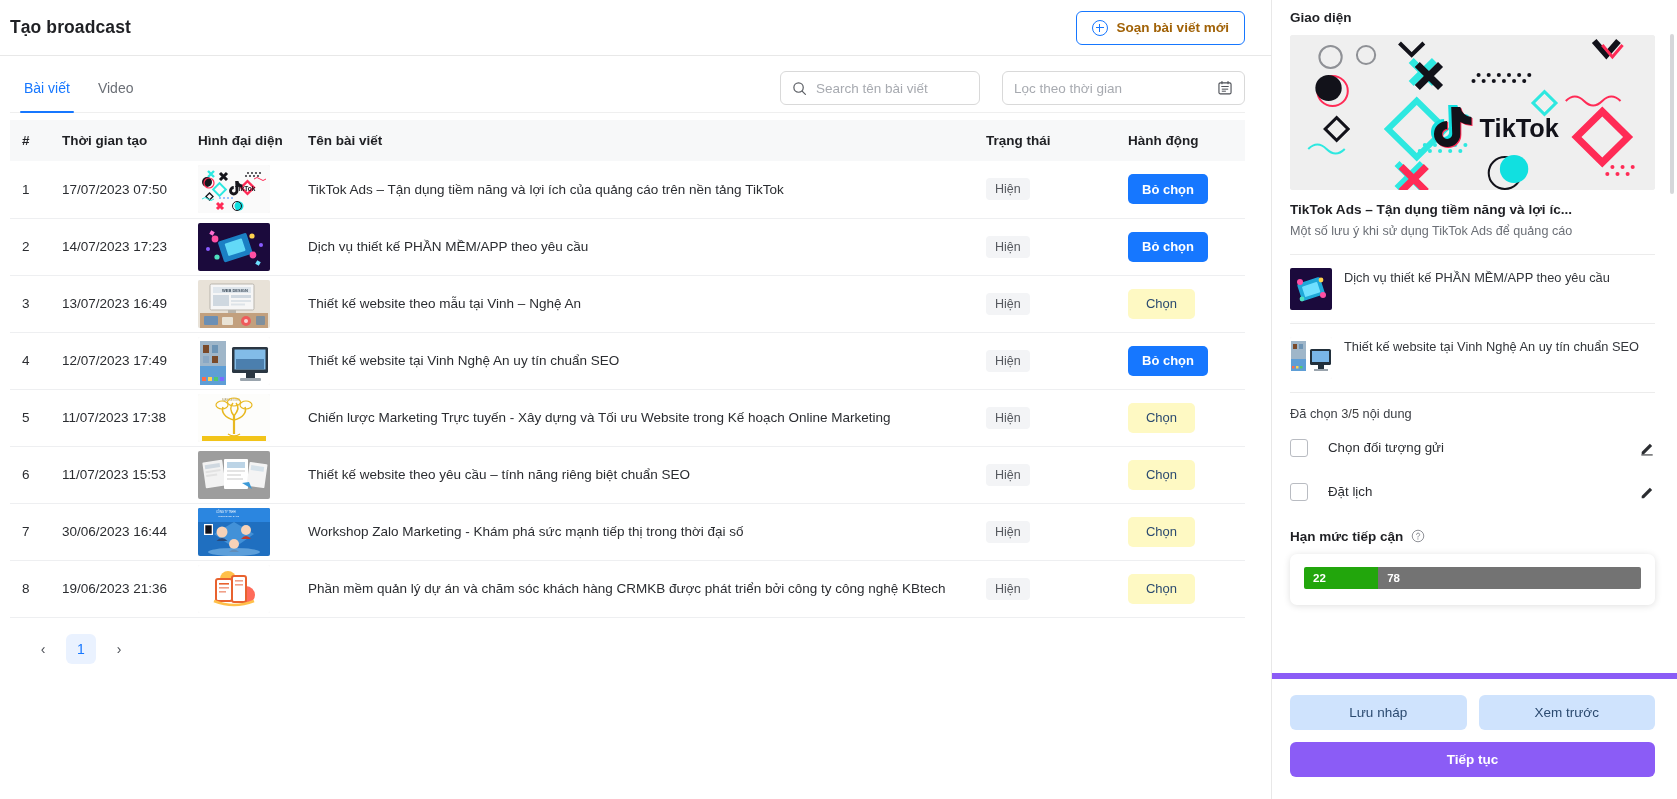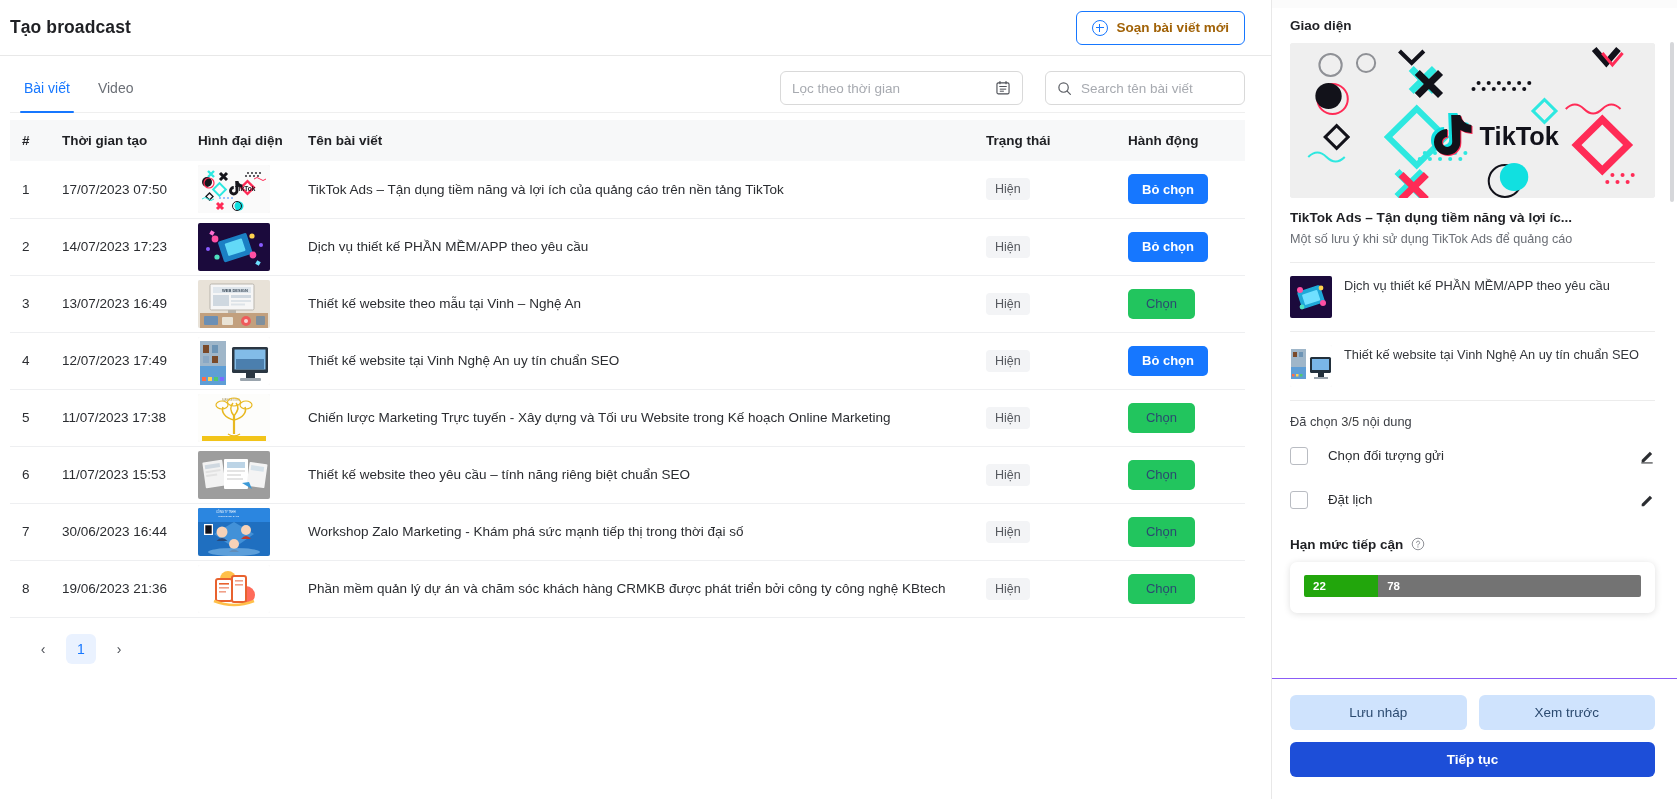--- a/index.html
+++ b/index.html
@@ -99,40 +99,40 @@
   .status-pill {
     display: inline-block; background: #f3f4f6; color: #55585e;
     font-size: 12.5px; padding: 4px 9px; border-radius: 4px;
   }
   .act-btn {
     display: inline-flex; align-items: center; justify-content: center;
     height: 30px; min-width: 67px; padding: 0 14px; border-radius: 5px;
     font-size: 13px; cursor: pointer; border: none; white-space: nowrap;
   }
   .act-btn.primary { background: #1677ff; color: #fff; font-weight: 700; }
-  .act-btn.ghost { background: #22c55e; color: #2b4a70; font-weight: 400; }
+  .act-btn.ghost { background: #fef9c3; color: #2b4a70; font-weight: 400; }
 
   
   .pager { display: flex; align-items: center; gap: 8px; padding: 16px 0 0 18px; }
   .pg {
     width: 30px; height: 30px; border-radius: 6px;
     display: flex; align-items: center; justify-content: center;
     font-size: 14px; color: #4a4d54; cursor: pointer; background: #fff;
   }
   .pg.num { background: #eaf2ff; color: #1677ff; }
 
   
   .side {
     width: 406px; height: 799px; background: #fbfbfb;
     border-left: 1px solid #e8e8e8;
     display: flex; flex-direction: column; position: relative;
   }
   .side-scroll {
     flex: 1 1 auto; overflow: hidden; position: relative;
-    padding: 10px 22px 0 18px; background: #ffffff; margin-top: 8px;
+    padding: 10px 22px 0 18px; background: #ffffff;
   }
   .side-title { font-size: 13.5px; font-weight: 700; color: #1f2024; margin-bottom: 10px; }
   .hero {
     width: 100%; height: 155px; background: #efefef; border-radius: 3px;
     overflow: hidden; position: relative; margin-bottom: 11px;
   }
   .hero svg { display: block; width: 100%; height: 100%; }
   .hero-title {
     font-size: 13.6px; font-weight: 700; color: #1f2024; line-height: 1.35;
     white-space: nowrap; overflow: hidden; text-overflow: ellipsis;
@@ -173,30 +173,30 @@
   .bar { display: flex; height: 22px; border-radius: 2px; overflow: hidden; }
   .bar .seg {
     display: flex; align-items: center; padding-left: 9px;
     font-size: 11.5px; font-weight: 700; color: #fff;
   }
   .bar .seg.green { background: #22a60c; }
   .bar .seg.blue { background: #737373; }
 
   .side-footer {
     flex: 0 0 auto; background: #fff; padding: 16px 22px 22px 18px;
-    border-top: 1px solid #8b5cf6;
+    border-top: 6px solid #8b5cf6;
   }
   .foot-row { display: flex; gap: 12px; margin-bottom: 12px; }
   .foot-btn {
     flex: 1 1 0; height: 35px; border-radius: 6px; border: none;
     font-size: 13.5px; cursor: pointer;
     display: flex; align-items: center; justify-content: center;
   }
   .foot-btn.light { background: #cfe3fd; color: #2b4a70; }
-  .foot-btn.solid { background: #1d4ed8; color: #fff; font-weight: 700; width: 100%; border-radius: 6px; }
+  .foot-btn.solid { background: #8b5cf6; color: #fff; font-weight: 700; width: 100%; border-radius: 6px; }
 
   .side-scrollbar {
     position: absolute; right: 3px; top: 34px; width: 4px; height: 160px;
     background: #d6d7da; border-radius: 3px;
   }
 </style>
 </head>
 <body>
 
 <div class="app">
@@ -216,42 +216,42 @@
       <div class="tabs">
         <div class="tab active">
           <span>Bài viết</span>
         </div>
         <div class="tab">
           <span>Video</span>
         </div>
       </div>
 
       <div class="filters">
+        <div class="field search">
+          <span class="ico">
+            <svg width="15" height="15" viewBox="0 0 16 16" fill="none">
+              <circle cx="7" cy="7" r="5" stroke="#5b5e64" stroke-width="1.3"></circle>
+              <line x1="10.8" y1="10.8" x2="14.3" y2="14.3" stroke="#5b5e64" stroke-width="1.3" stroke-linecap="round"></line>
+            </svg>
+          </span>
+          <span class="ph">Search tên bài viết</span>
+        </div>
+
         <div class="field daterange">
           <span class="ph">Lọc theo thời gian</span>
           <span class="ico">
             <svg width="16" height="16" viewBox="0 0 18 18" fill="none">
               <rect x="2.2" y="3.2" width="13.6" height="12.4" rx="1.6" stroke="#4a4d54" stroke-width="1.25"></rect>
               <line x1="4.8" y1="7.3" x2="13.2" y2="7.3" stroke="#4a4d54" stroke-width="1.1"></line>
               <line x1="5.4" y1="10.3" x2="12.6" y2="10.3" stroke="#4a4d54" stroke-width="1.1"></line>
               <line x1="5.4" y1="12.6" x2="10" y2="12.6" stroke="#4a4d54" stroke-width="1.1"></line>
               <line x1="5.6" y1="1.8" x2="5.6" y2="4.3" stroke="#4a4d54" stroke-width="1.2" stroke-linecap="round"></line>
               <line x1="12.4" y1="1.8" x2="12.4" y2="4.3" stroke="#4a4d54" stroke-width="1.2" stroke-linecap="round"></line>
             </svg>
           </span>
-        </div>
-
-        <div class="field search">
-          <span class="ico">
-            <svg width="15" height="15" viewBox="0 0 16 16" fill="none">
-              <circle cx="7" cy="7" r="5" stroke="#5b5e64" stroke-width="1.3"></circle>
-              <line x1="10.8" y1="10.8" x2="14.3" y2="14.3" stroke="#5b5e64" stroke-width="1.3" stroke-linecap="round"></line>
-            </svg>
-          </span>
-          <span class="ph">Search tên bài viết</span>
         </div>
       </div>
     </div>
 
     <div class="table-wrap">
       <table>
         <thead>
           <tr>
             <th class="c-idx">#</th>
             <th class="c-time">Thời gian tạo</th>

